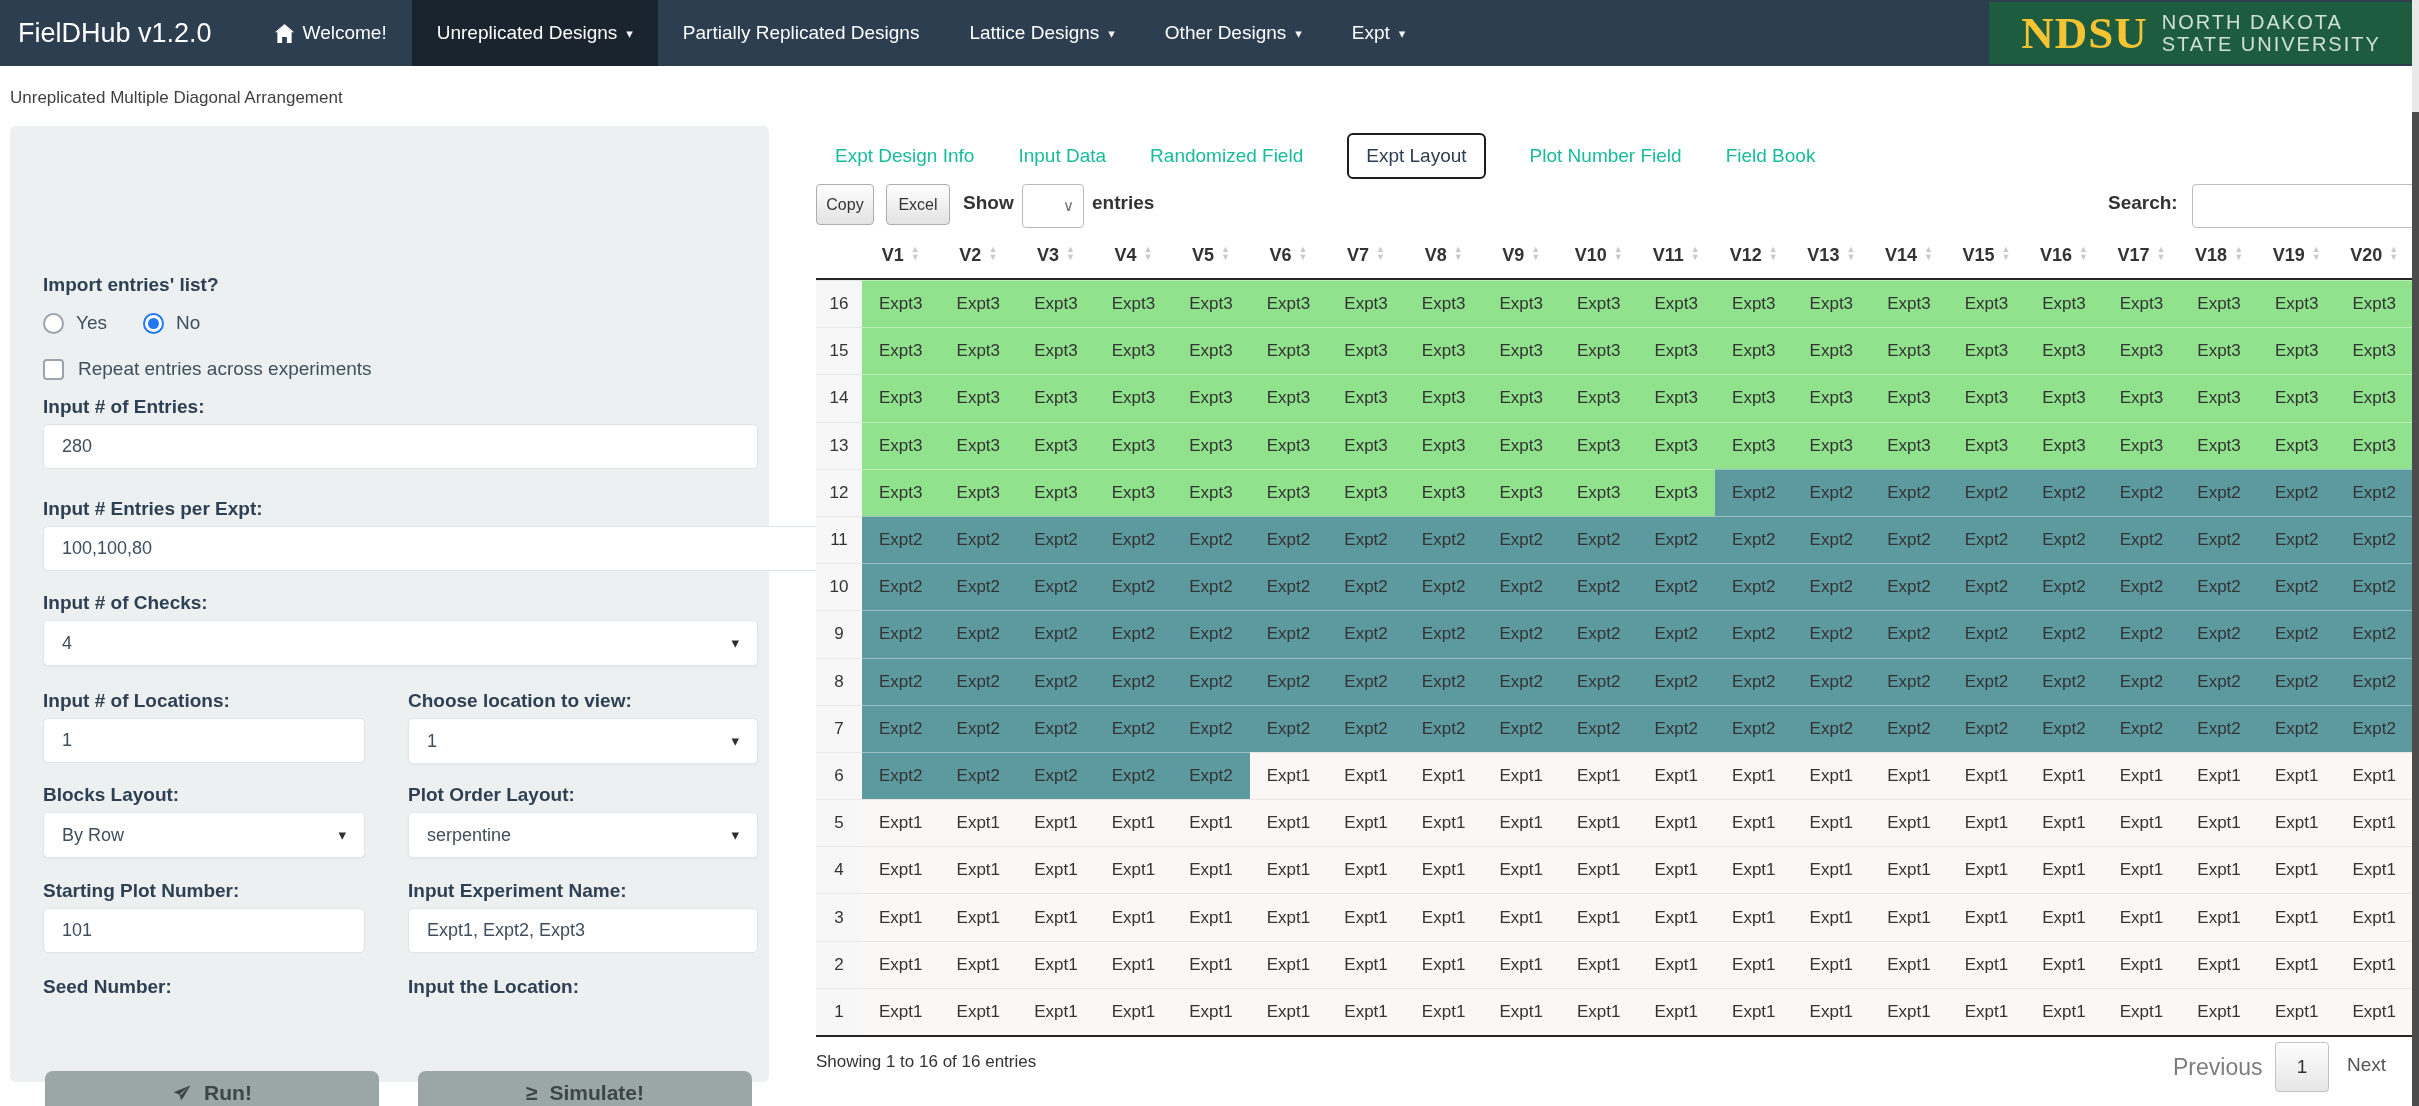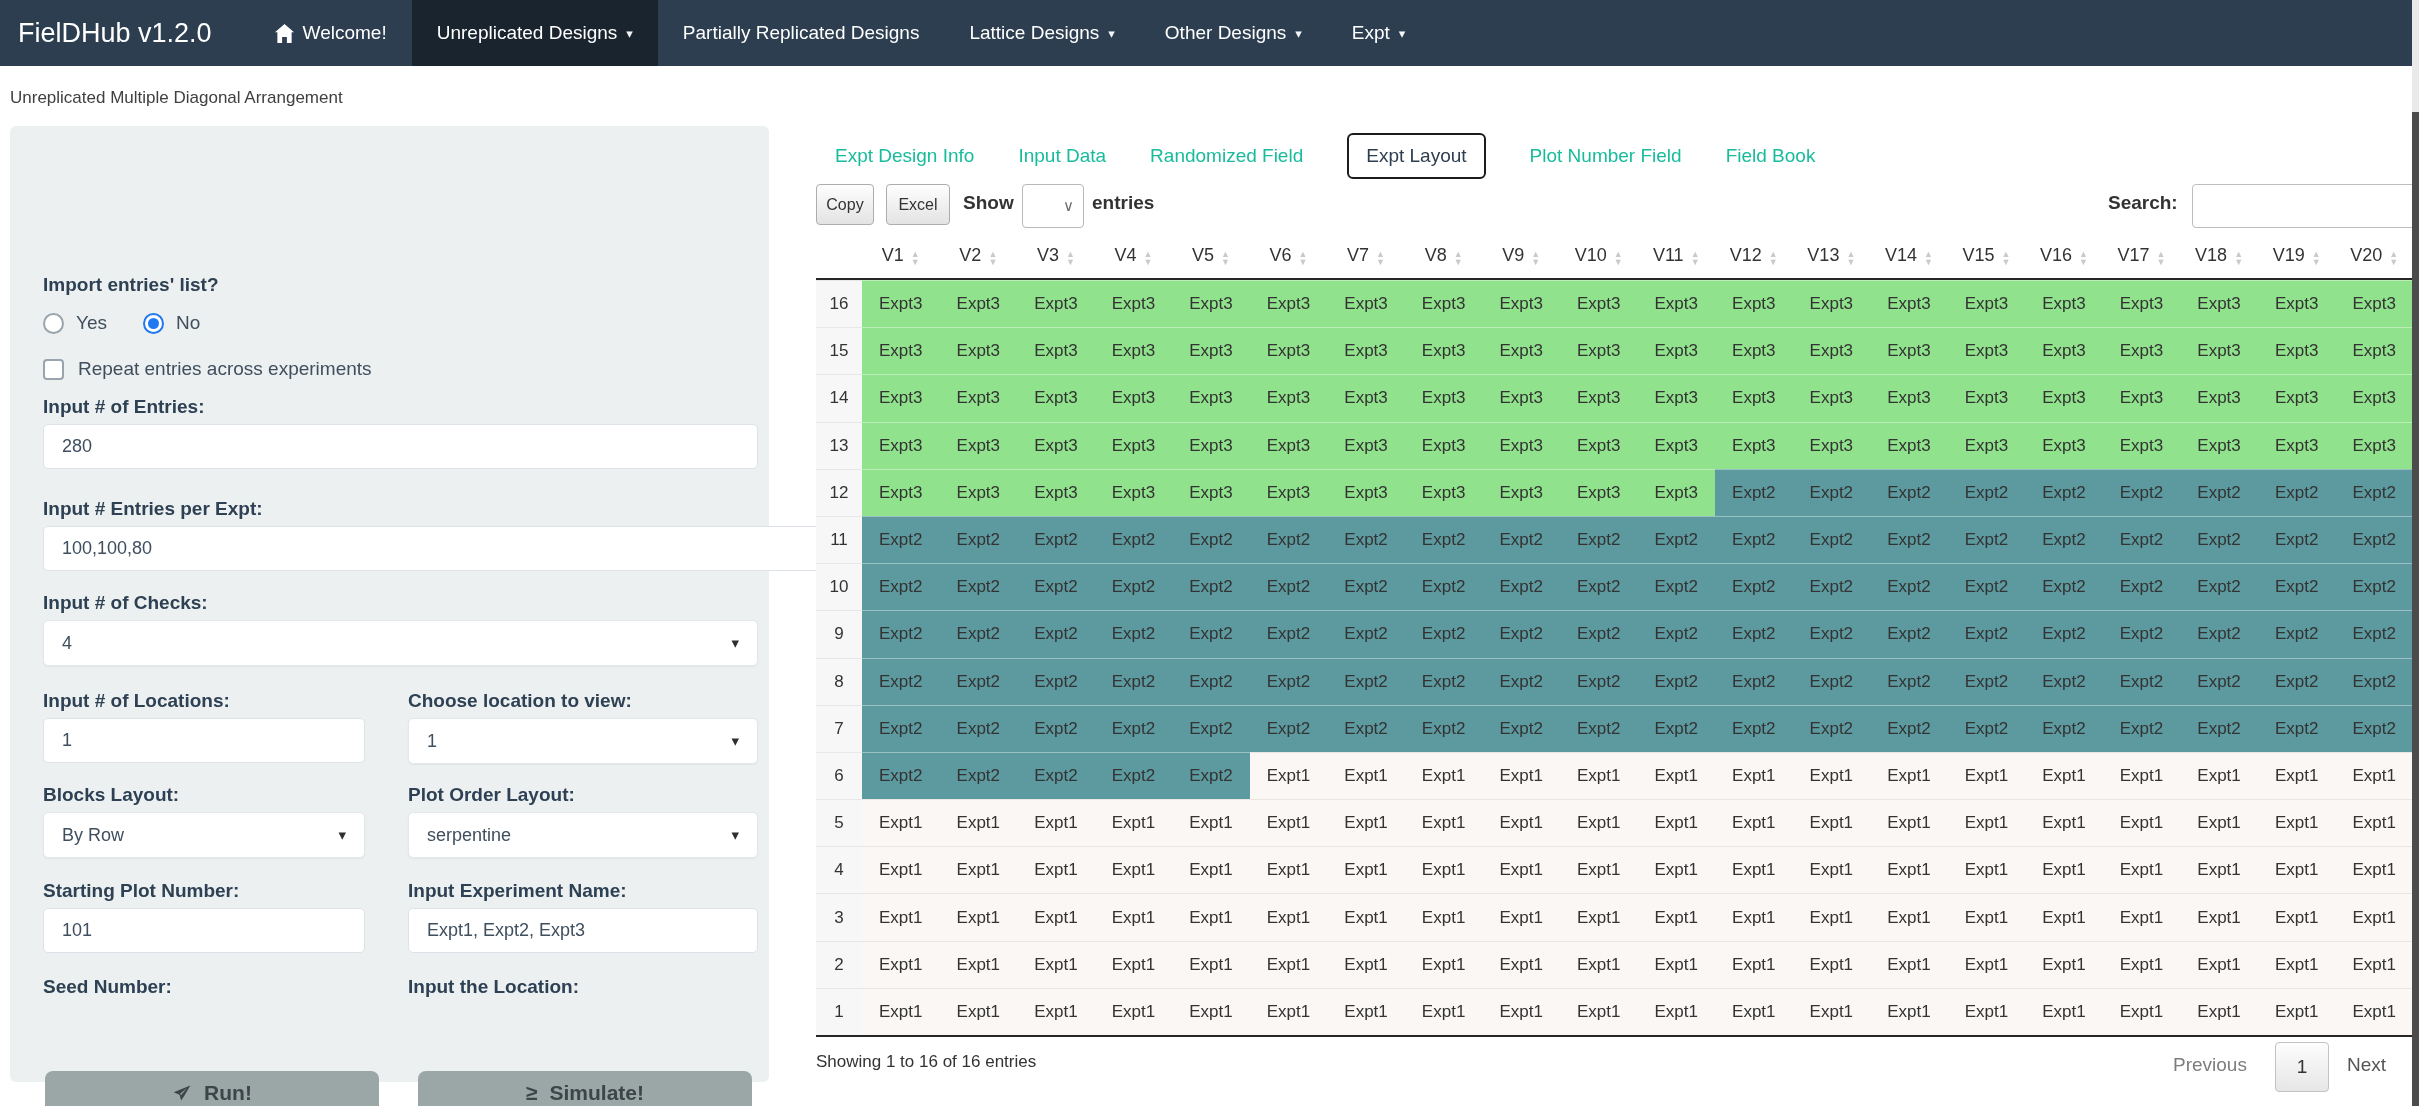--- a/index.html
+++ b/index.html
@@ -58,34 +58,34 @@
            box-sizing:border-box;color:#6c6c6c;font-size:15px;cursor:pointer;}
   .entries-lbl{position:absolute;left:1092px;top:192px;font-size:19px;font-weight:bold;color:#333;}
   .search-lbl{position:absolute;left:2108px;top:192px;font-size:19px;font-weight:bold;color:#333;}
   .search-inp{position:absolute;left:2192px;top:184px;width:260px;height:44px;border:1px solid #bdbdbd;
               border-radius:4px;background:#fff;box-sizing:border-box;padding:0 10px;font-size:17px;}
 
   
   .dtable{position:absolute;left:816px;top:232px;width:1597px;}
   .thead,.trow{display:grid;grid-template-columns:46px repeat(20,77.55px);}
   .thead{height:46px;border-bottom:2px solid #262626;align-items:center;}
-  .th{display:flex;align-items:flex-end;justify-content:center;gap:7px;font-size:18px;font-weight:normal;color:#333;cursor:pointer;}
+  .th{display:flex;align-items:flex-start;justify-content:center;gap:7px;font-size:18px;font-weight:bold;color:#333;cursor:pointer;}
   .sort{display:flex;flex-direction:column;line-height:8px;font-size:9px;color:#c9c9c9;}
   .sort i{font-style:normal;}
   .tbody{border-bottom:2px solid #262626;}
   .trow{height:47.2px;}
   .rlabel{display:flex;align-items:center;justify-content:center;font-size:17px;color:#333;
           background:#f7f7f7;border-top:1px solid #e7e7e7;}
   .cell{display:flex;align-items:center;justify-content:center;font-size:17px;color:#333;}
   .cell.c-colored{border-top:1px solid rgba(255,255,255,0.38);}
   .cell.c-light{border-top:1px solid #ece6e3;}
 
   
   .foot-info{position:absolute;left:816px;top:1052px;font-size:17px;color:#333;}
-  .pg-prev{position:absolute;left:2173px;top:1054px;font-size:19px;color:#7d7d7d;cursor:pointer;}
+  .pg-prev{position:absolute;left:2173px;top:1054px;font-size:23px;color:#7d7d7d;cursor:pointer;}
   .pg-cur{position:absolute;left:2275px;top:1042px;width:52px;height:48px;border:1px solid #c3c3c3;border-radius:4px;
           background:linear-gradient(#fdfdfd,#e6e6e6);display:flex;align-items:center;justify-content:center;
           font-size:19px;color:#333;cursor:pointer;}
   .pg-next{position:absolute;left:2347px;top:1054px;font-size:19px;color:#555;cursor:pointer;}
 
   
   .sbar{position:absolute;right:0;top:0;width:7px;height:1106px;background:#e9e9e9;}
   .sthumb{position:absolute;right:0;top:112px;width:7px;height:994px;background:#4c4c4c;}
 </style>
 </head>
@@ -112,20 +112,27 @@
       <span>Lattice Designs</span>
       <span class="caret">▾</span>
     </div>
     <div class="nav-item">
       <span>Other Designs</span>
       <span class="caret">▾</span>
     </div>
     <div class="nav-item">
       <span>Expt</span>
       <span class="caret">▾</span>
+    </div>
+    <div class="logo">
+      <span class="ndsu">NDSU</span>
+      <span class="logo-lines">
+        <span>NORTH DAKOTA</span><br>
+        <span>STATE UNIVERSITY</span>
+      </span>
     </div>
   </div>
 
   <div class="page-title">Unreplicated Multiple Diagonal Arrangement</div>
 
   <div class="panel">
     <div class="lbl" style="left:33px;top:148px;">Import entries' list?</div>
     <div class="radio-row">
       <span class="radio-opt">
         <span class="rcirc"></span>

